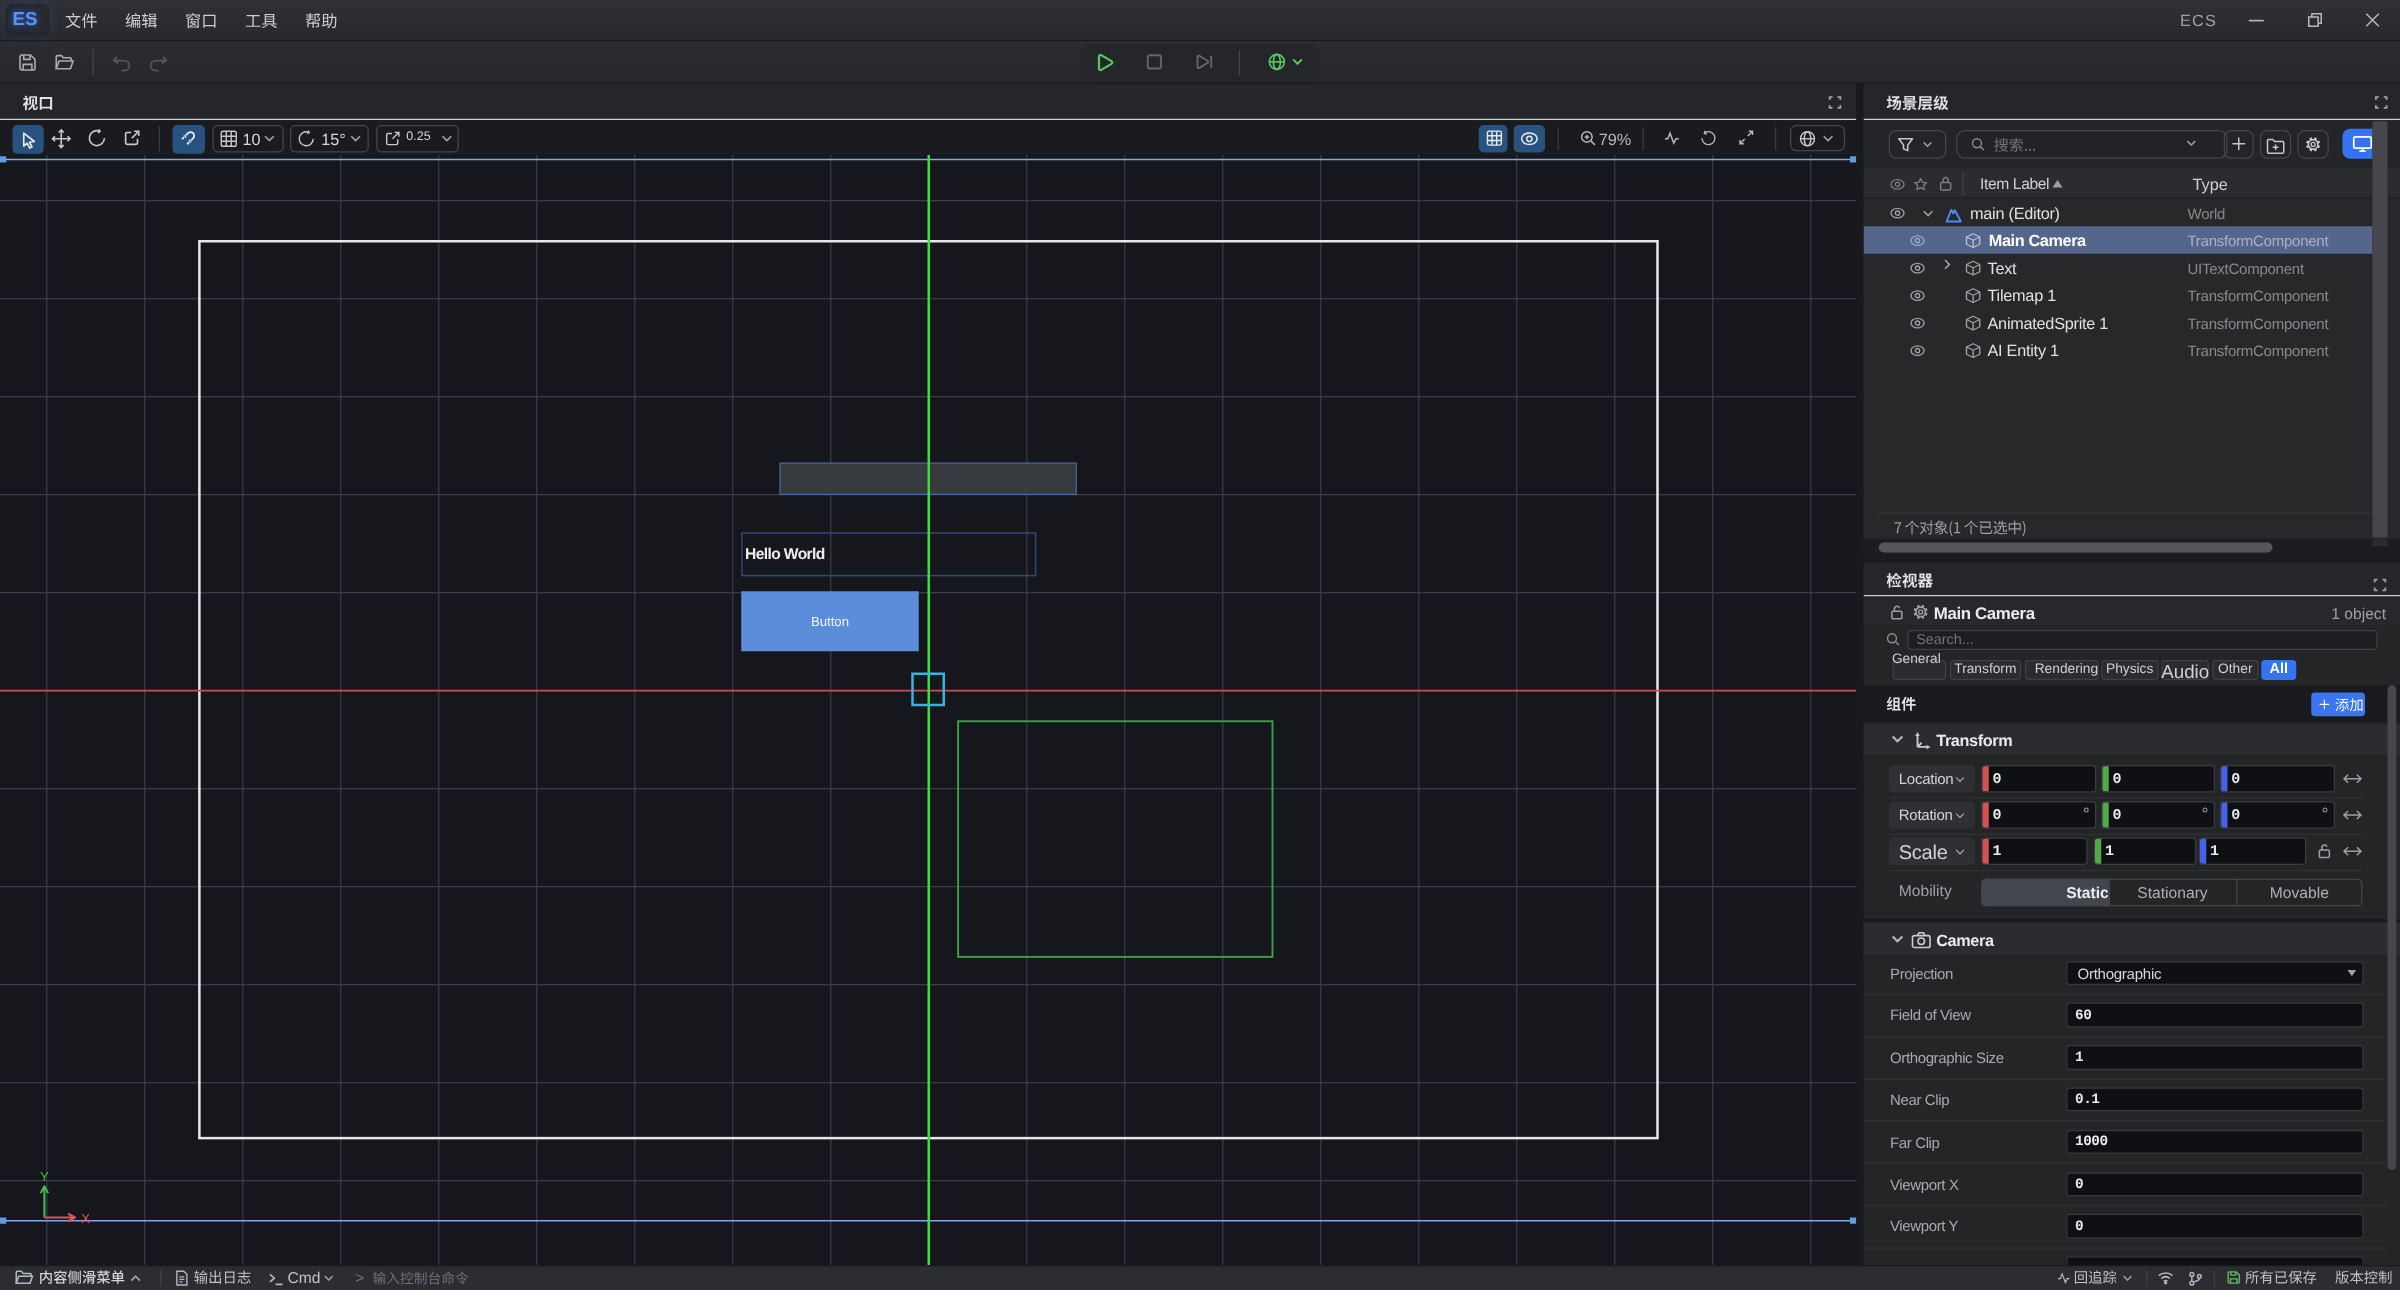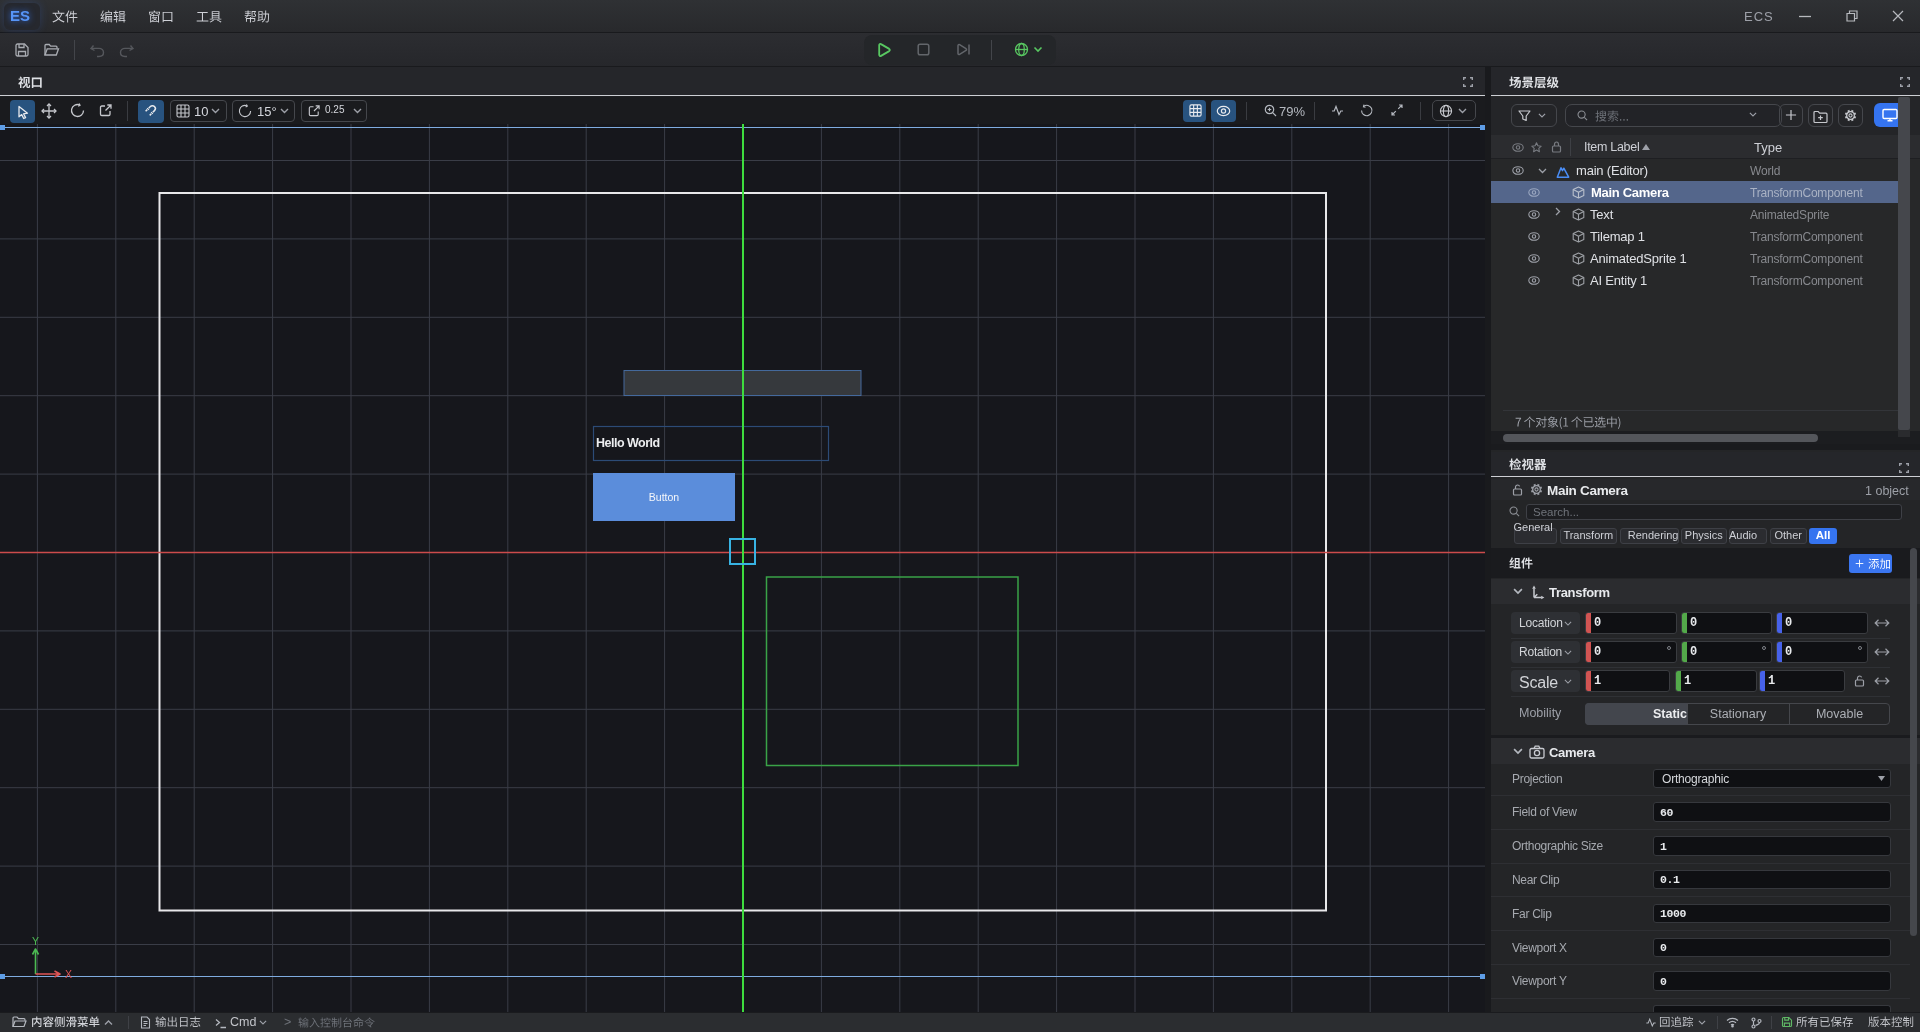--- a/index.html
+++ b/index.html
@@ -294,21 +294,21 @@
       <circle cx="6" cy="4.5" r="1.7"></circle>
     </svg>
 <svg style="left:1555px;top:206.5px" width="6.03" height="9" viewBox="0 0 6 9" fill="none" stroke="#9DA0A8" stroke-width="1.3">
       <path d="M1 1 L4.5 4.5 L1 8"></path>
     </svg>
 <svg style="left:1572px;top:207.5px" width="13" height="13" viewBox="0 0 13 13" fill="none" stroke="#9DA0A5" stroke-width="1.1" stroke-linejoin="round">
       <path d="M6.5 1 L11.8 3.6 V9.4 L6.5 12 L1.2 9.4 V3.6 Z"></path>
       <path d="M1.2 3.6 L6.5 6.2 L11.8 3.6 M6.5 6.2 V12"></path>
     </svg>
 <div class="t" style="left:1590px;top:207px;font-size:13px;color:#DFE1E5;letter-spacing:-0.2px">Text</div>
-<div class="t" style="left:1750px;top:208px;font-size:12px;letter-spacing:-0.2px;color:#87898E">AnimatedSprite</div>
+<div class="t" style="left:1750px;top:208px;font-size:12px;letter-spacing:-0.2px;color:#87898E">UITextComponent</div>
 <svg style="left:1528px;top:232px" width="12" height="9.0" viewBox="0 0 12 9" fill="none" stroke="#9DA0A8" stroke-width="1.1">
       <ellipse cx="6" cy="4.5" rx="5.2" ry="3.8"></ellipse>
       <circle cx="6" cy="4.5" r="1.7"></circle>
     </svg>
 <svg style="left:1572px;top:229.5px" width="13" height="13" viewBox="0 0 13 13" fill="none" stroke="#9DA0A5" stroke-width="1.1" stroke-linejoin="round">
       <path d="M6.5 1 L11.8 3.6 V9.4 L6.5 12 L1.2 9.4 V3.6 Z"></path>
       <path d="M1.2 3.6 L6.5 6.2 L11.8 3.6 M6.5 6.2 V12"></path>
     </svg>
 <div class="t" style="left:1590px;top:229px;font-size:13px;color:#DFE1E5;letter-spacing:-0.2px">Tilemap 1</div>
 <div class="t" style="left:1750px;top:230px;font-size:12px;letter-spacing:-0.2px;color:#87898E">TransformComponent</div>
@@ -368,21 +368,21 @@
 <div class="t" style="left:1533px;top:505.5px;font-size:11.5px;color:#6F737A">Search...</div>
 <div class="abs" style="left:1513.5px;top:527.5px;width:43.5px;height:16px;background:#2B2C30;border:1px solid #3E4046;border-radius:3px"></div>
 <div class="t" style="left:1513.5px;top:521px;width:43.5px;text-align:left;font-size:11px;color:#CED0D6">General</div>
 <div class="abs" style="left:1559.5px;top:527.5px;width:57.5px;height:16px;background:#2B2C30;border:1px solid #3E4046;border-radius:3px"></div>
 <div class="t" style="left:1559.5px;top:529px;width:57.5px;text-align:center;font-size:11px;color:#CED0D6">Transform</div>
 <div class="abs" style="left:1620px;top:527.5px;width:58.5px;height:16px;background:#2B2C30;border:1px solid #3E4046;border-radius:3px"></div>
 <div class="t" style="left:1620px;top:529px;width:58.5px;text-align:right;font-size:11px;color:#CED0D6">Rendering</div>
 <div class="abs" style="left:1681px;top:527.5px;width:45.5px;height:16px;background:#2B2C30;border:1px solid #3E4046;border-radius:3px"></div>
 <div class="t" style="left:1681px;top:529px;width:45.5px;text-align:center;font-size:11px;color:#CED0D6">Physics</div>
 <div class="abs" style="left:1729px;top:527.5px;width:38px;height:16px;background:#2B2C30;border:1px solid #3E4046;border-radius:3px"></div>
-<div class="t" style="left:1729px;top:529px;width:38px;text-align:left;font-size:11px;color:#CED0D6">Audio</div>
+<div class="t" style="left:1729px;top:529px;width:38px;text-align:center;font-size:15px;color:#CED0D6">Audio</div>
 <div class="abs" style="left:1770px;top:527.5px;width:36.5px;height:16px;background:#2B2C30;border:1px solid #3E4046;border-radius:3px"></div>
 <div class="t" style="left:1770px;top:529px;width:36.5px;text-align:center;font-size:11px;color:#CED0D6">Other</div>
 <div class="abs" style="left:1809px;top:527.5px;width:28px;height:16px;background:#3574F0;border-radius:3px"></div>
 <div class="t" style="left:1809px;top:529px;width:28px;text-align:center;font-size:11.5px;font-weight:bold;color:#FFF">All</div>
 <div class="abs" style="left:1491px;top:547.5px;width:429px;height:30px;background:#1A1B1E"></div>
 <svg style="position:absolute;left:1509px;top:557.0px;" width="24.0" height="12" viewBox="0 -880 2000 1000">
       <path fill="#DFE1E5" d="M45 -78L66 36C163 10 286 -22 404 -55L391 -154C264 -125 132 -94 45 -78ZM475 -800L475 -37L387 -37L387 71L967 71L967 -37L887 -37L887 -800ZM589 -37L589 -188L768 -188L768 -37ZM589 -441L768 -441L768 -293L589 -293ZM589 -548L589 -692L768 -692L768 -548ZM70 -413C86 -421 111 -428 208 -439C172 -388 140 -350 124 -333C91 -297 68 -275 43 -269C55 -241 72 -191 77 -169C104 -184 146 -196 407 -246C405 -269 406 -313 410 -343L232 -313C302 -394 371 -489 427 -583L335 -642C317 -607 297 -572 276 -539L177 -531C235 -612 291 -710 331 -803L224 -854C186 -736 116 -610 94 -579C71 -546 54 -525 33 -520C46 -490 64 -435 70 -413ZM1316 -365L1316 -248L1587 -248L1587 89L1708 89L1708 -248L1966 -248L1966 -365L1708 -365L1708 -538L1918 -538L1918 -656L1708 -656L1708 -837L1587 -837L1587 -656L1505 -656C1515 -694 1525 -732 1533 -771L1417 -794C1395 -672 1353 -544 1299 -465C1328 -453 1379 -425 1403 -408C1425 -444 1446 -489 1465 -538L1587 -538L1587 -365ZM1242 -846C1192 -703 1107 -560 1018 -470C1039 -440 1072 -375 1083 -345C1103 -367 1123 -391 1143 -417L1143 88L1257 88L1257 -595C1295 -665 1329 -738 1356 -810Z"></path>
     </svg>
 <div class="abs" style="left:1849px;top:554px;width:43px;height:19px;background:#3B76F0;border-radius:3px"></div>
 <svg style="left:1855px;top:559px" width="9" height="9" viewBox="0 0 13 13" fill="none" stroke="#FFF" stroke-width="1.3">

